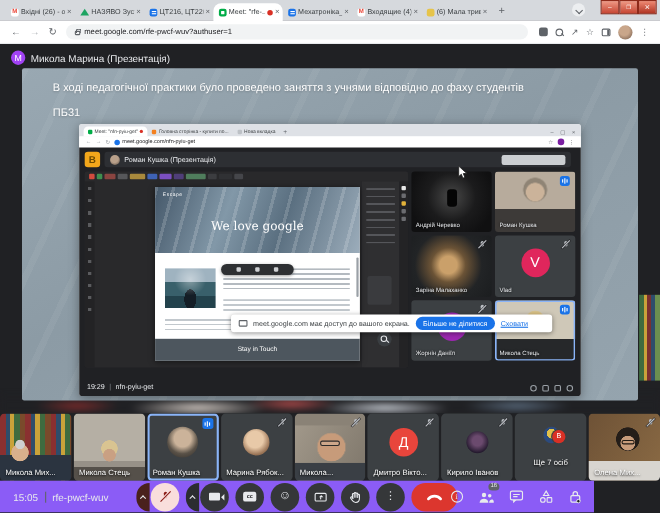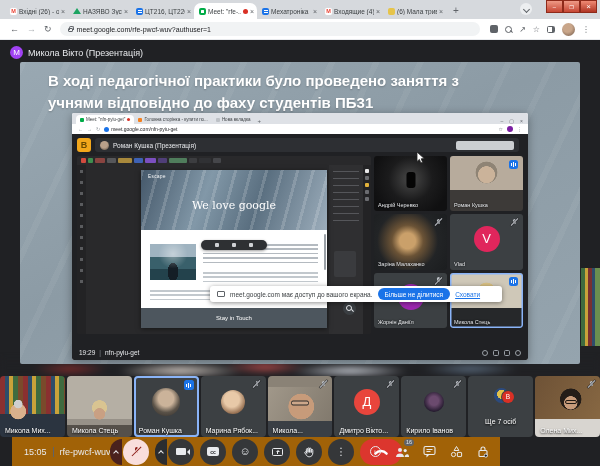--- a/index.html
+++ b/index.html
@@ -63,21 +63,21 @@
   .band{position:absolute;left:0;top:320px;width:600px;height:16px;filter:blur(3px);background:
     radial-gradient(ellipse 55px 10px at 70px 9px,#7e2b2b 0,transparent 70%),
     radial-gradient(ellipse 90px 12px at 180px 11px,#d8cfc8 0,transparent 70%),
     radial-gradient(ellipse 60px 10px at 265px 7px,#b24a4a 0,transparent 70%),
     radial-gradient(ellipse 85px 10px at 350px 11px,#cfd4dc 0,transparent 70%),
     radial-gradient(ellipse 70px 10px at 470px 9px,#5a6b7e 0,transparent 70%),#202124}
   .books{position:absolute;left:581px;top:228px;width:19px;height:78px;filter:blur(.6px);background:repeating-linear-gradient(90deg,#3f6b3f 0 4px,#c9a23a 4px 7px,#7a3030 7px 11px,#2e4d6b 11px 14px,#6b8f4f 14px 19px)}
 
   .slide{position:absolute;left:20px;top:22px;width:560px;height:302px;border-radius:2px;overflow:hidden;background:linear-gradient(155deg,#99a8b2 0%,#8c9ba5 45%,#95a4ae 100%)}
   .slide::before{content:"";position:absolute;inset:0;background:repeating-linear-gradient(115deg,rgba(255,255,255,.05) 0 6px,transparent 6px 40px)}
-  .slide-title{position:absolute;left:28px;top:8px;width:430px;font-size:15px;line-height:22px;font-weight:700;color:#fff;text-shadow:0 1px 2px rgba(0,0,0,.22)}
+  .slide-title{position:absolute;left:28px;top:8px;width:430px;font-size:10px;line-height:22px;font-weight:400;color:#fff;text-shadow:0 1px 2px rgba(0,0,0,.22)}
 
   
   .shot{position:absolute;left:52px;top:51px;width:456px;height:247px;background:#fff;border-radius:2px;box-shadow:0 2px 10px rgba(0,0,0,.35)}
   .shot-tabs{height:11px;background:#dee1e6;display:flex;align-items:flex-end;padding-left:4px;border-radius:2px 2px 0 0}
   .stab{height:9px;display:flex;align-items:center;gap:2px;padding:0 4px;font-size:4.5px;color:#3c4043;white-space:nowrap}
   .stab.active{background:#fff;border-radius:4px 4px 0 0}
   .sticon{width:4px;height:4px;border-radius:1px;flex:0 0 auto}
   .sticon.green{background:#00ac47}.sticon.orange{background:#f4801f}.sticon.gray{background:#bdc1c6}
   .srec{width:3px;height:3px;border-radius:50%;background:#d93025;flex:0 0 auto}
   .s-plus{font-size:6px;color:#5f6368;margin-left:3px}
@@ -198,21 +198,21 @@
   .st-av1{position:absolute;left:40%;top:20%;width:15px;height:15px;border-radius:50%;background:radial-gradient(circle at 50% 42%,#e2c14a 0 38%,#2b4a7e 39%)}
   .st-av2{position:absolute;left:52%;top:24%;width:12px;height:12px;border-radius:50%;background:#d93025;color:#fff;font-size:6.5px;display:flex;align-items:center;justify-content:center;box-shadow:0 0 0 1px #3c4043}
   .v9{background:
     radial-gradient(circle at 55% 44%,#c79b7a 0 13%,transparent 14%),
     radial-gradient(circle at 55% 38%,#241d18 0 20%,transparent 21%),
     linear-gradient(180deg,transparent 0 70%,#d8d5d0 70%),
     linear-gradient(120deg,#6e5236,#8a6a44)}
   .v9 .glasses{position:absolute;left:55%;top:43%;transform:translate(-50%,-50%);width:12px;height:4px;border:1px solid #201a14;border-radius:2px}
 
   
-  .cbar{position:absolute;left:12px;top:437px;width:488px;height:29px;background:#a16207}
+  .cbar{position:absolute;left:0;top:437px;width:540px;height:29px;background:#8b5cf6}
   .cbar-left{position:absolute;left:12px;top:0;height:29px;display:flex;align-items:center;gap:6px;font-size:9px;color:#e8eaed}
   .cdiv{width:1px;height:10px;background:#5f6368}
   .cbtns{position:absolute;left:50%;top:50%;transform:translate(-50%,-50%);display:flex;align-items:center;gap:6px}
   .grp{display:flex;align-items:center;gap:1px}
   .seg{width:12px;height:26px;border-radius:13px 0 0 13px;display:flex;align-items:center;justify-content:center}
   .seg.red{background:#4a211d}
   .seg.gray{background:#2b2d30}
   .chev{width:4px;height:4px;border-left:1.2px solid #e8eaed;border-top:1.2px solid #e8eaed;transform:rotate(45deg);margin-top:2px}
   .cbtn{width:26px;height:26px;border-radius:50%;background:#353739;display:flex;align-items:center;justify-content:center;position:relative;color:#e8eaed}
   .cbtn.mic{background:#f9dedc}
@@ -302,21 +302,21 @@
       <span class="star-ic"></span>
       <span class="panel-ic"></span>
       <span class="avatar-sm"></span>
       <span class="dots-ic"></span>
     </div>
   </div>
 
   <div class="stage">
     <div class="chip">
       <span class="chip-av">М</span>
-      <span class="chip-label">Микола Вікто (Презентація)</span>
+      <span class="chip-label">Микола Марина (Презентація)</span>
     </div>
     <div class="books"></div>
     <div class="band"></div>
 
     <div class="slide">
       <div class="slide-title">В ході педагогічної практики було проведено заняття з учнями відповідно до фаху студентів ПБ31</div>
 
       <div class="shot">
         <div class="shot-tabs">
           <div class="stab active">

